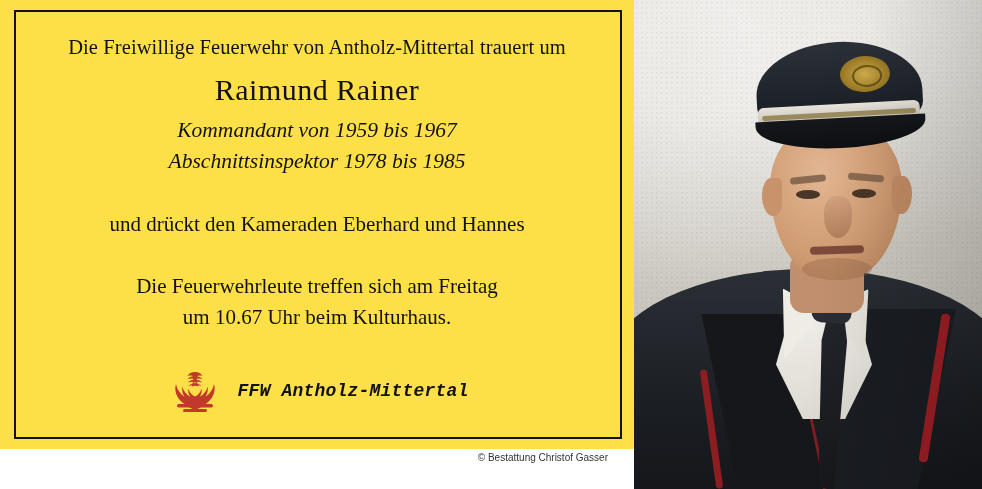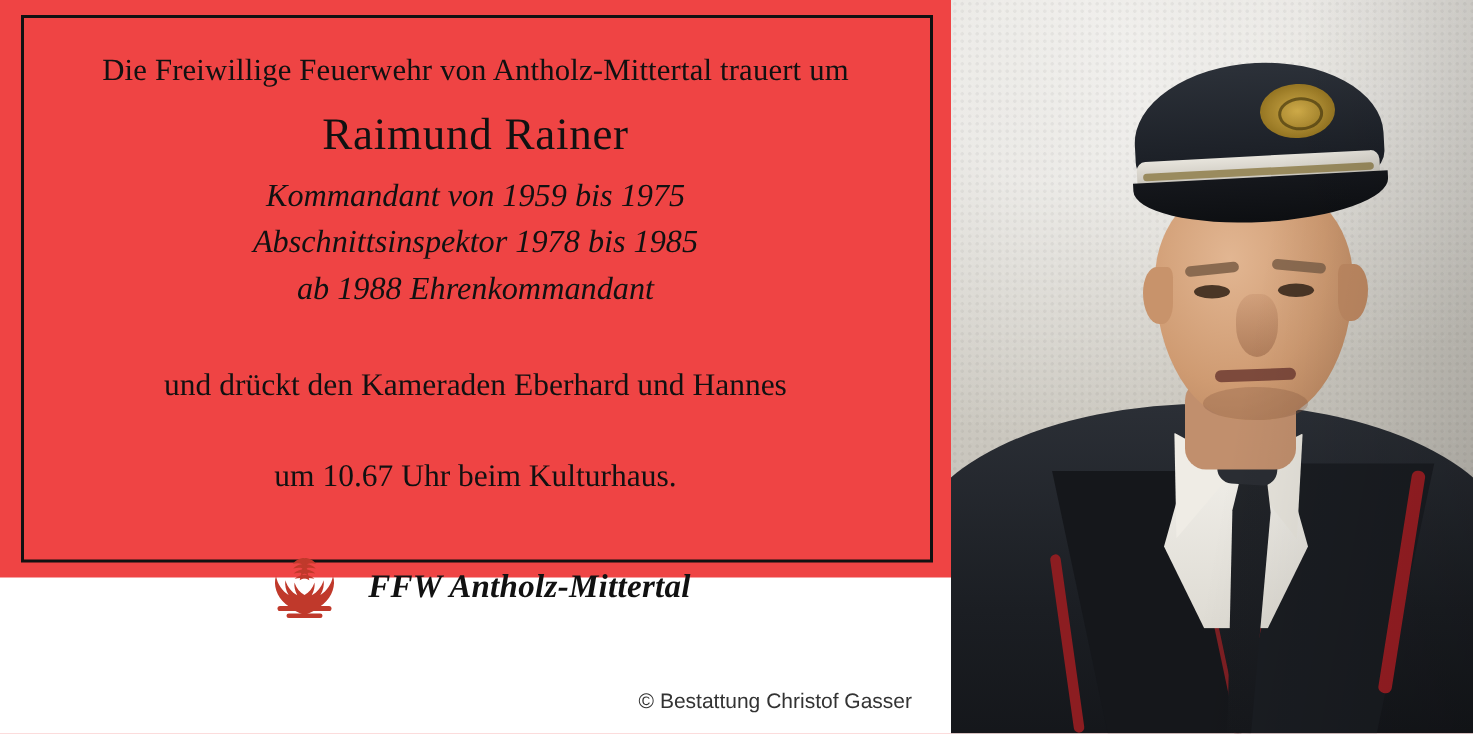--- a/index.html
+++ b/index.html
@@ -16,22 +16,22 @@
     height: 489px;
     background: #ffffff;
     overflow: hidden;
     box-sizing: border-box;
   }
   .notice {
     position: absolute;
     left: 0;
     top: 0;
     width: 634px;
-    height: 385px;
-    background: #ef4444;
+    height: 449px;
+    background: #fde047;
     box-sizing: border-box;
   }
   .notice-frame {
     position: absolute;
     left: 14px;
     top: 10px;
     right: 12px;
     bottom: 10px;
     border: 2px solid #111111;
     box-sizing: border-box;
@@ -92,31 +92,32 @@
     justify-content: center;
     gap: 12px;
   }
   .org-logo {
     width: 60px;
     height: 46px;
     flex: 0 0 auto;
     display: block;
   }
   .org-name {
-    font-size: 22px;
+    font-size: 18px;
     font-style: italic;
     font-weight: bold;
     letter-spacing: 0.2px;
     white-space: nowrap;
+    font-family: Liberation Mono, monospace;
   }
   .credit {
     position: absolute;
     right: 26px;
-    bottom: 14px;
-    font-size: 14px;
+    bottom: 26px;
+    font-size: 10px;
     color: #333333;
     font-family: "Liberation Sans", sans-serif;
     white-space: nowrap;
   }
   
   .photo {
     position: absolute;
     left: 634px;
     top: 0;
     width: 348px;
@@ -407,30 +408,30 @@
 
   <div class="notice">
     <div class="notice-frame"></div>
     <div class="notice-inner">
 
       <p class="line-intro">Die Freiwillige Feuerwehr von Antholz-Mittertal trauert um</p>
 
       <h1 class="name">Raimund Rainer</h1>
 
       <div class="roles">
-        <div>Kommandant von 1959 bis 1975</div>
+        <div>Kommandant von 1959 bis 1967</div>
         <div>Abschnittsinspektor 1978 bis 1985</div>
-        <div>ab 1988 Ehrenkommandant</div>
       </div>
 
       <div class="condolence">
         <div>und drückt den Kameraden Eberhard und Hannes</div>
       </div>
 
       <div class="meeting">
+        <div>Die Feuerwehrleute treffen sich am Freitag</div>
         <div>um 10.67 Uhr beim Kulturhaus.</div>
       </div>
 
       <div class="org">
         <span class="org-logo">
           <svg viewBox="0 0 60 46" width="60" height="46" aria-hidden="true">
             <g fill="#c0392b">
               <path d="M30 4c3.5 0 6.2 1.6 7.6 3.9-2.2-.7-4.4-.6-6 .3 2.6.3 4.6 1.3 5.9 2.8-3-.9-5.8-.7-7.9.5 3.3.1 5.9 1.1 7.6 2.9-3.6-1-6.8-.7-9.2.8 3.7-.1 6.6.8 8.6 2.7-3.9-1.1-7.2-.8-9.8.9z"></path>
               <path d="M30 4c-3.5 0-6.2 1.6-7.6 3.9 2.2-.7 4.4-.6 6 .3-2.6.3-4.6 1.3-5.9 2.8 3-.9 5.8-.7 7.9.5-3.3.1-5.9 1.1-7.6 2.9 3.6-1 6.8-.7 9.2.8-3.7-.1-6.6.8-8.6 2.7 3.9-1.1 7.2-.8 9.8.9z"></path>
               <path d="M11 16c-2 6 .4 13.6 6.4 18.6C22 38.4 26 40.6 30 42c4-1.4 8-3.6 12.6-7.4C48.6 29.6 51 22 49 16c-1.1 5.6-4 9.8-8.4 12.7 1.9-3.3 2.6-6.6 2.2-9.9-1.6 4.7-4.3 8-8 10 1.6-2.8 2.2-5.6 1.9-8.4-1.3 3.9-3.6 6.6-6.7 8.2-3.1-1.6-5.4-4.3-6.7-8.2-.3 2.8.3 5.6 1.9 8.4-3.7-2-6.4-5.3-8-10-.4 3.3.3 6.6 2.2 9.9C15 25.8 12.1 21.6 11 16z"></path>

